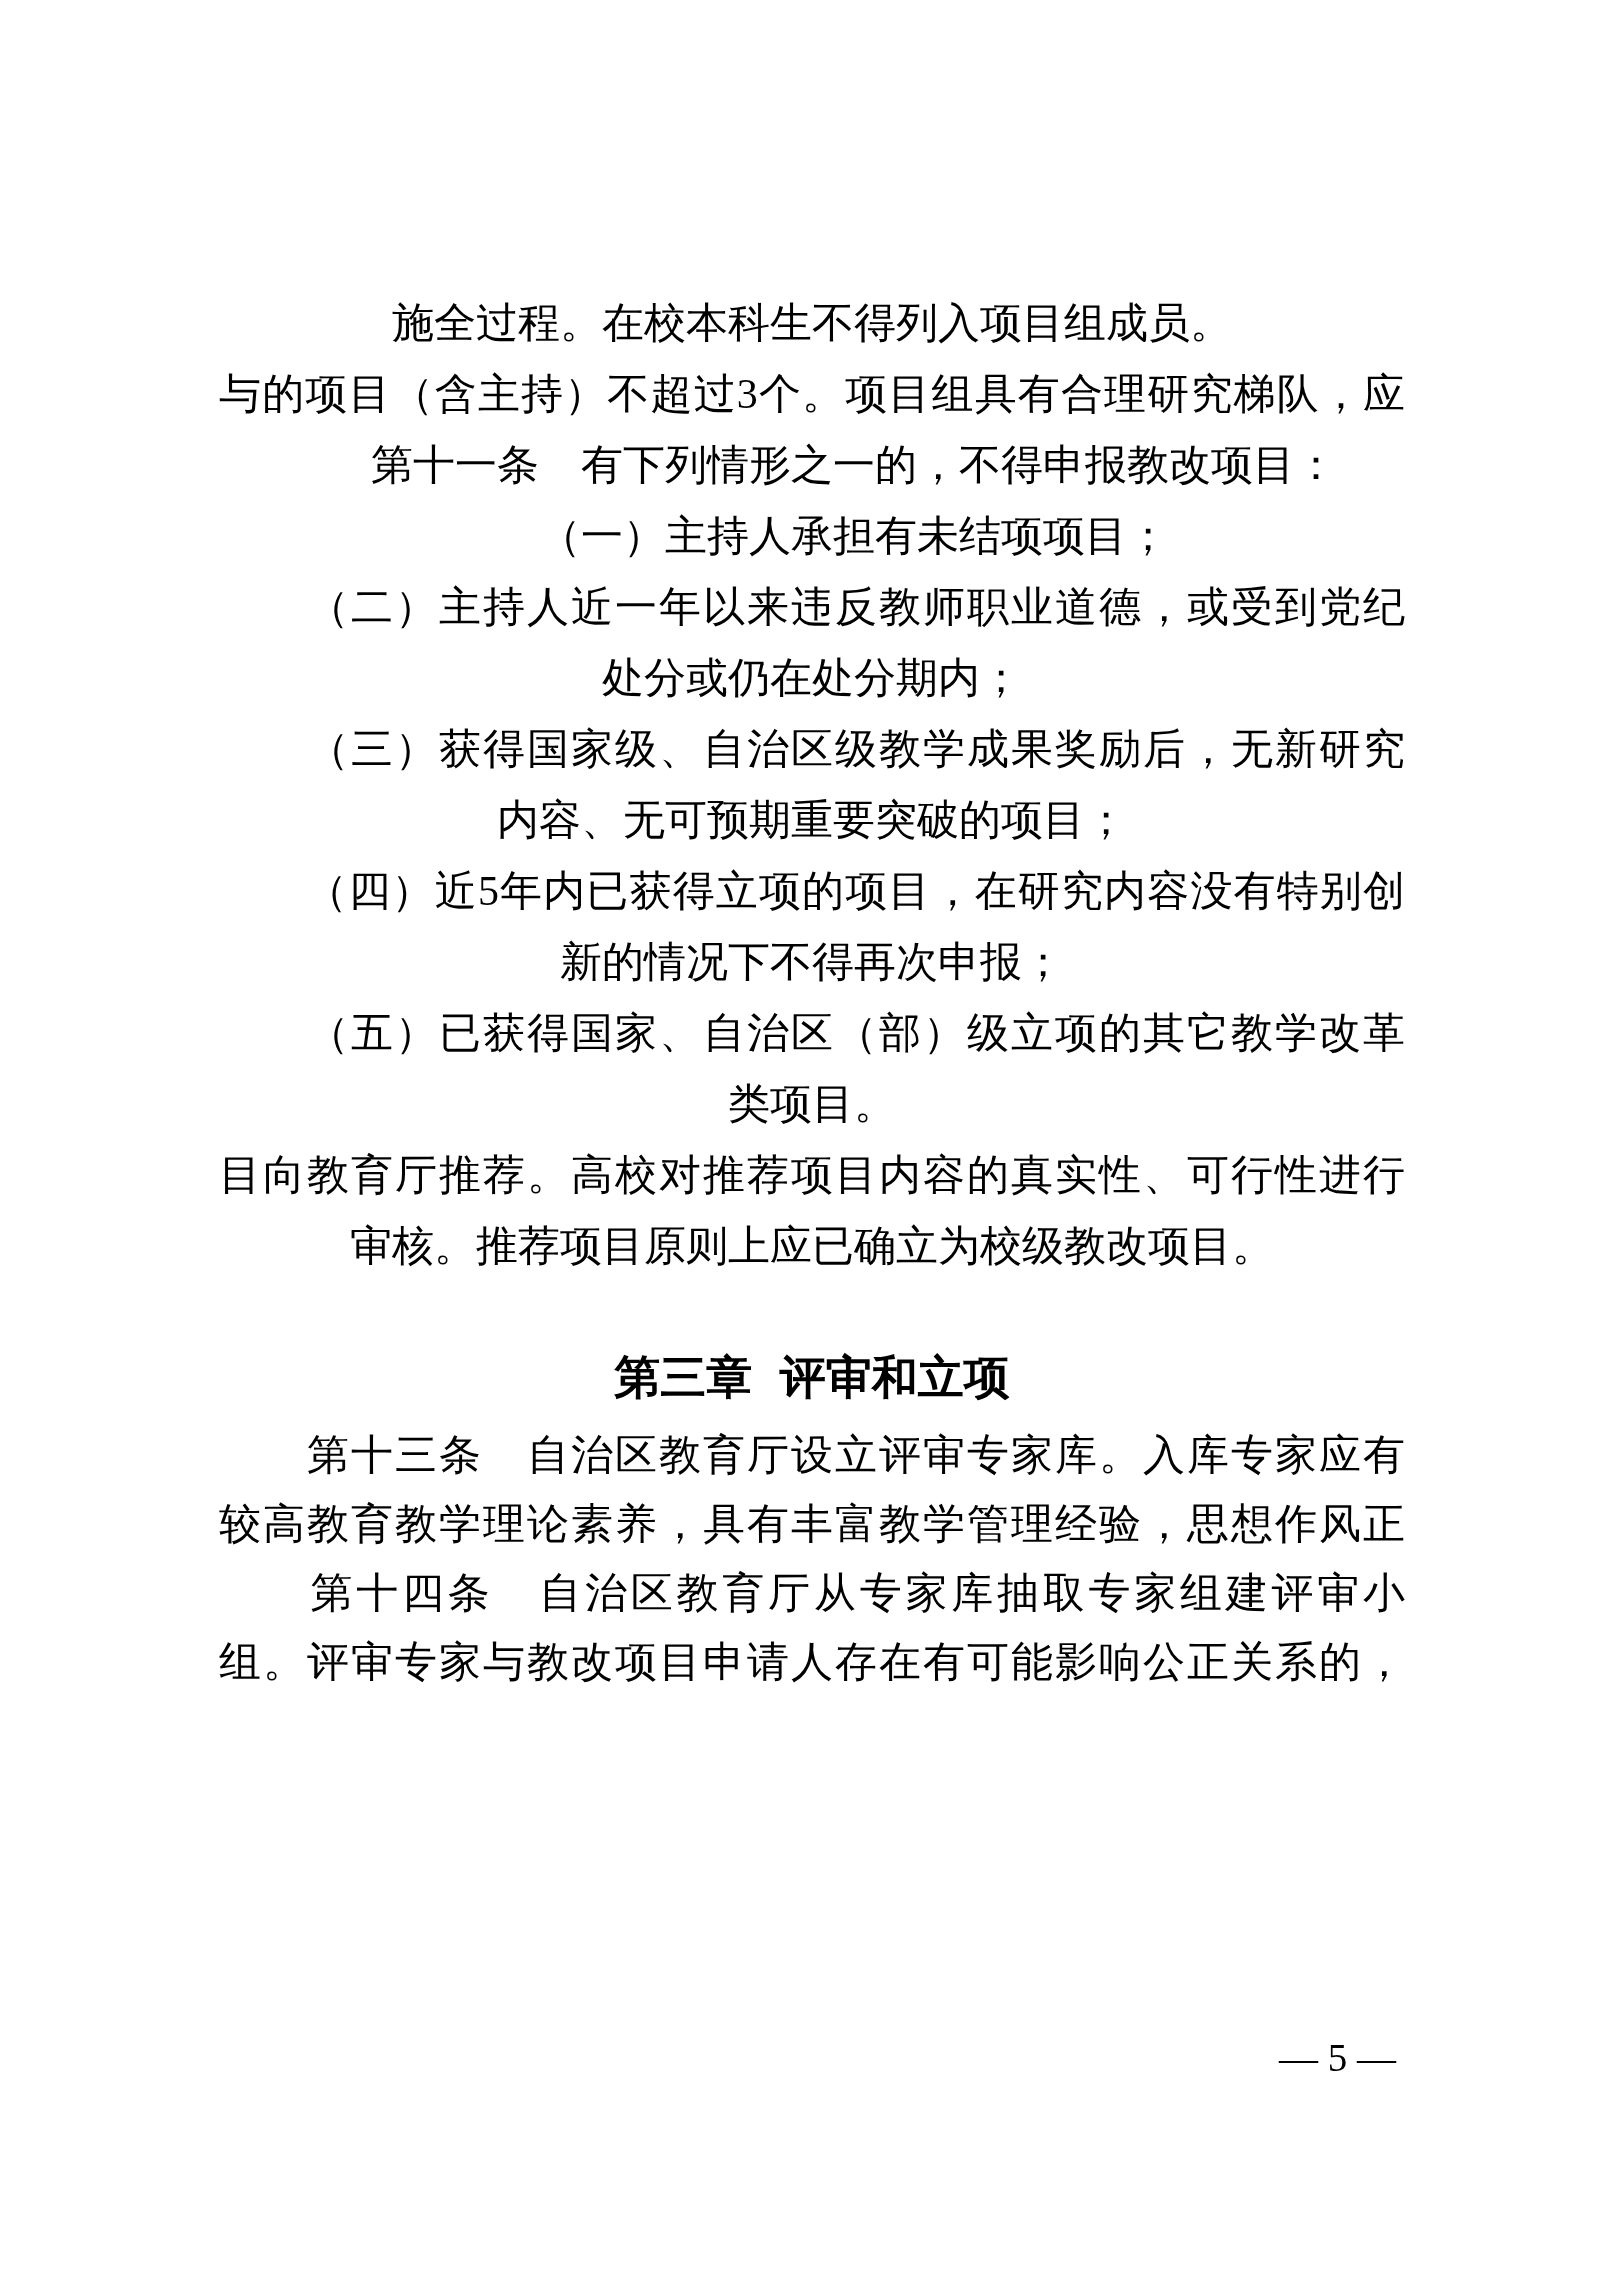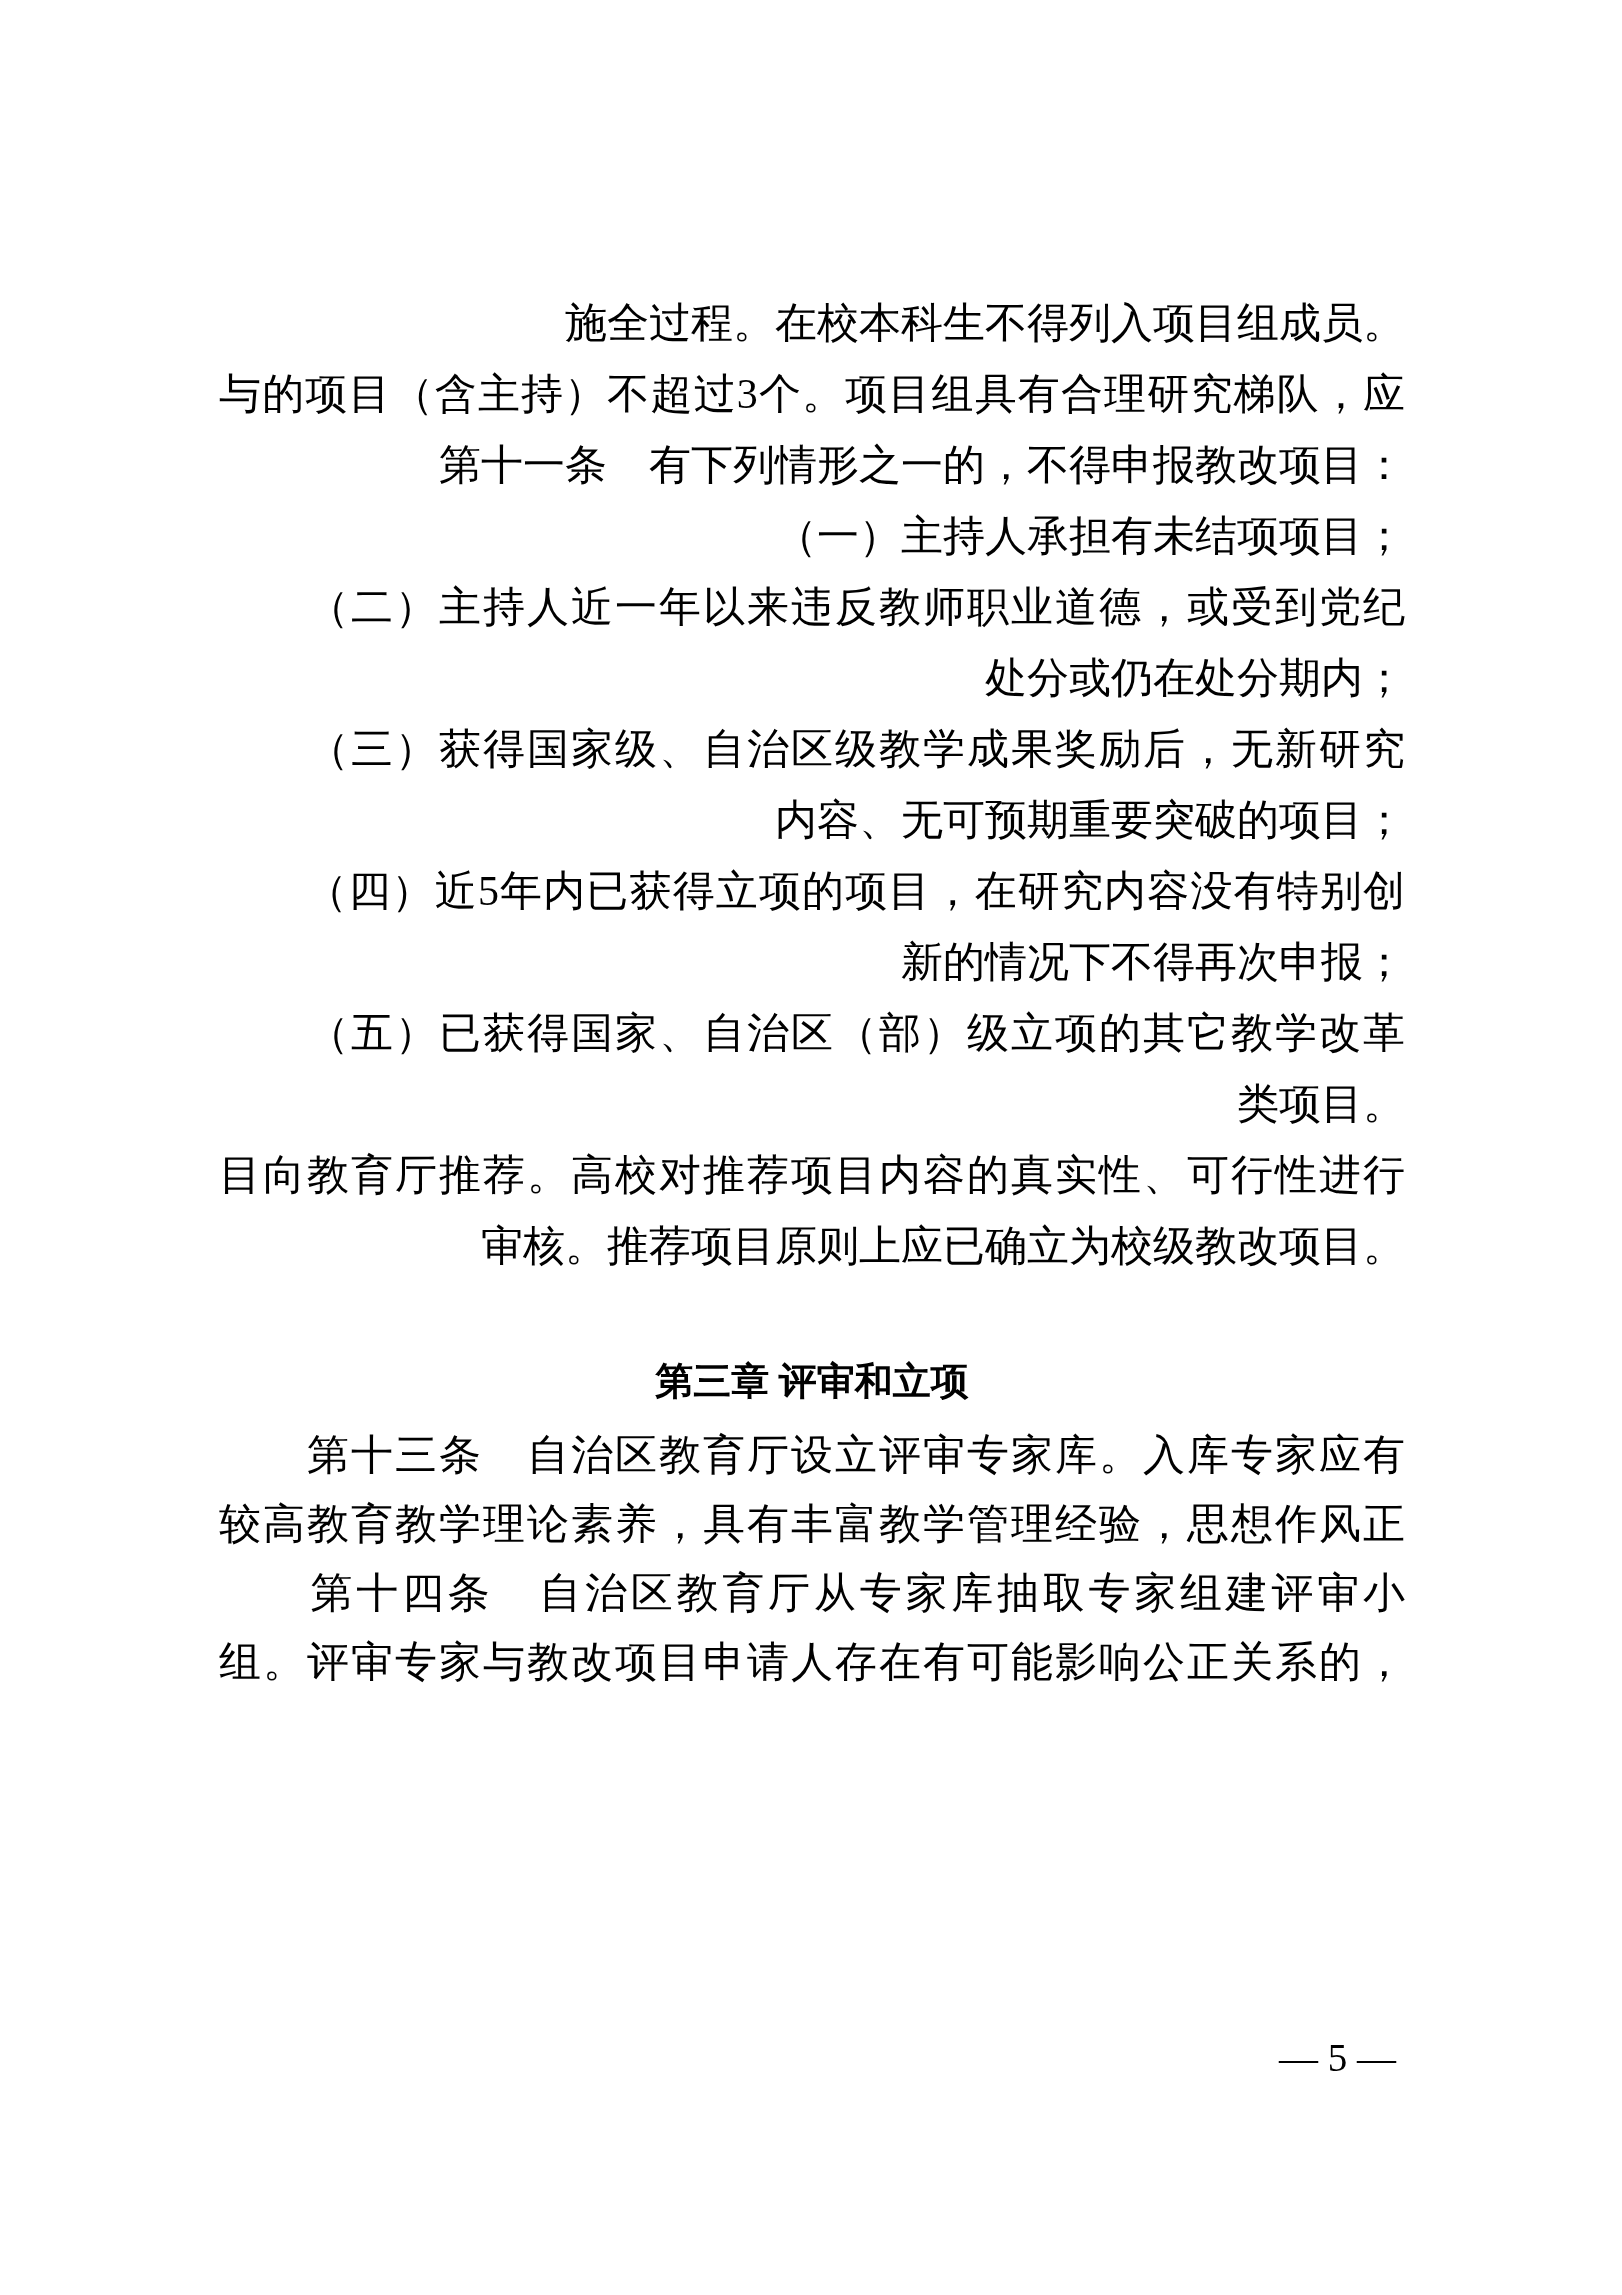--- a/index.html
+++ b/index.html
@@ -28,38 +28,38 @@
     left: 219px;
     top: 288px;
     width: 1186px;
   }
   .line {
     font-size: 42px;
     line-height: 71px;
     height: 71px;
     overflow: hidden;
     white-space: nowrap;
-    text-align: right;
+    text-align: center;
   }
   .line.j {
     white-space: normal;
     text-align: justify;
     text-align-last: justify;
   }
   .block2 .line {
     line-height: 69px;
     height: 69px;
   }
   .heading {
     margin: 60px 0 0 0;
     padding: 0;
     text-align: center;
-    font-family: Liberation Serif, serif;
+    font-family: Liberation Mono, monospace;
     font-weight: bold;
-    font-size: 38px;
+    font-size: 46px;
     line-height: 79px;
     height: 79px;
   }
   .page-number {
     position: absolute;
     right: 227px;
     top: 2035px;
     font-size: 39px;
     line-height: 46px;
     text-align: right;

